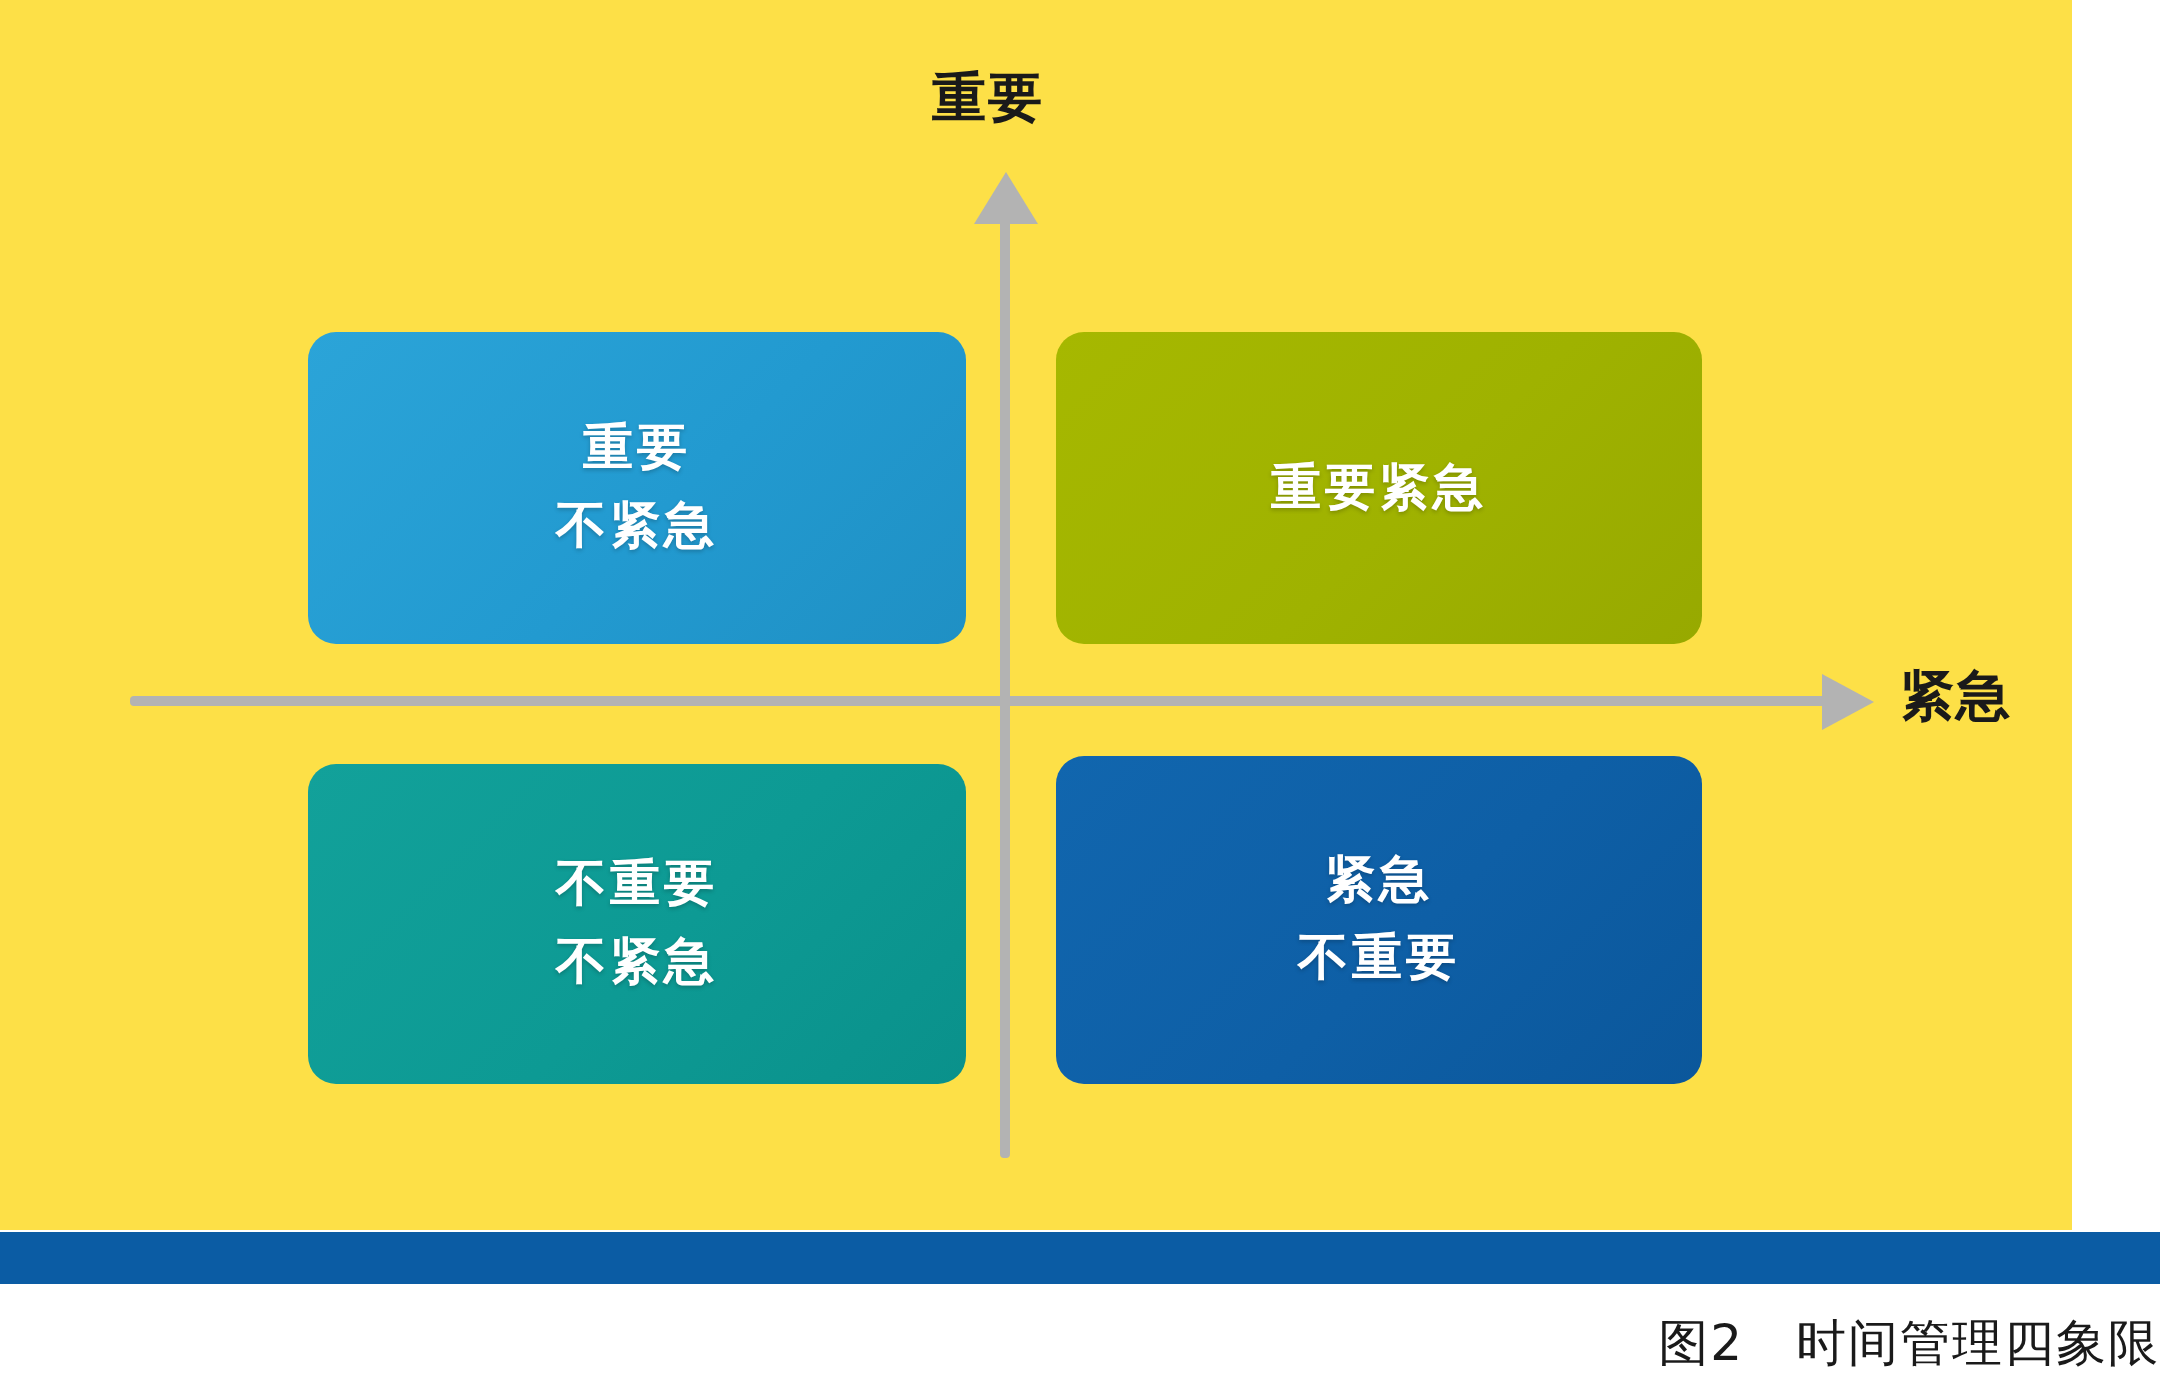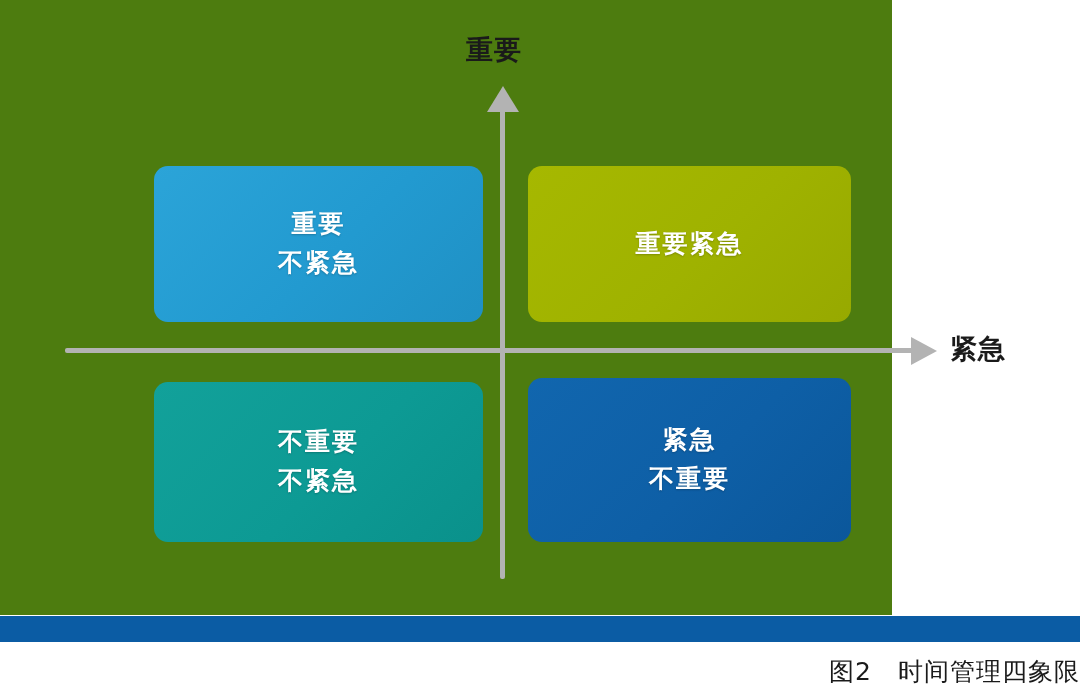--- a/index.html
+++ b/index.html
@@ -13,23 +13,23 @@
     position: relative;
     overflow: hidden;
     font-family: "DejaVu Sans", "Liberation Sans", sans-serif;
   }
 
   
   #figure-canvas {
     position: absolute;
     left: 0;
     top: 0;
-    width: 892px;
+    width: 1036px;
     height: 615px;
-    background: #4d7c0f;
+    background: #fde047;
   }
 
   
   .axis-line {
     position: absolute;
     background: #b3b3b3;
   }
   #x-axis-line {
     left: 65px;
     top: 348px;

